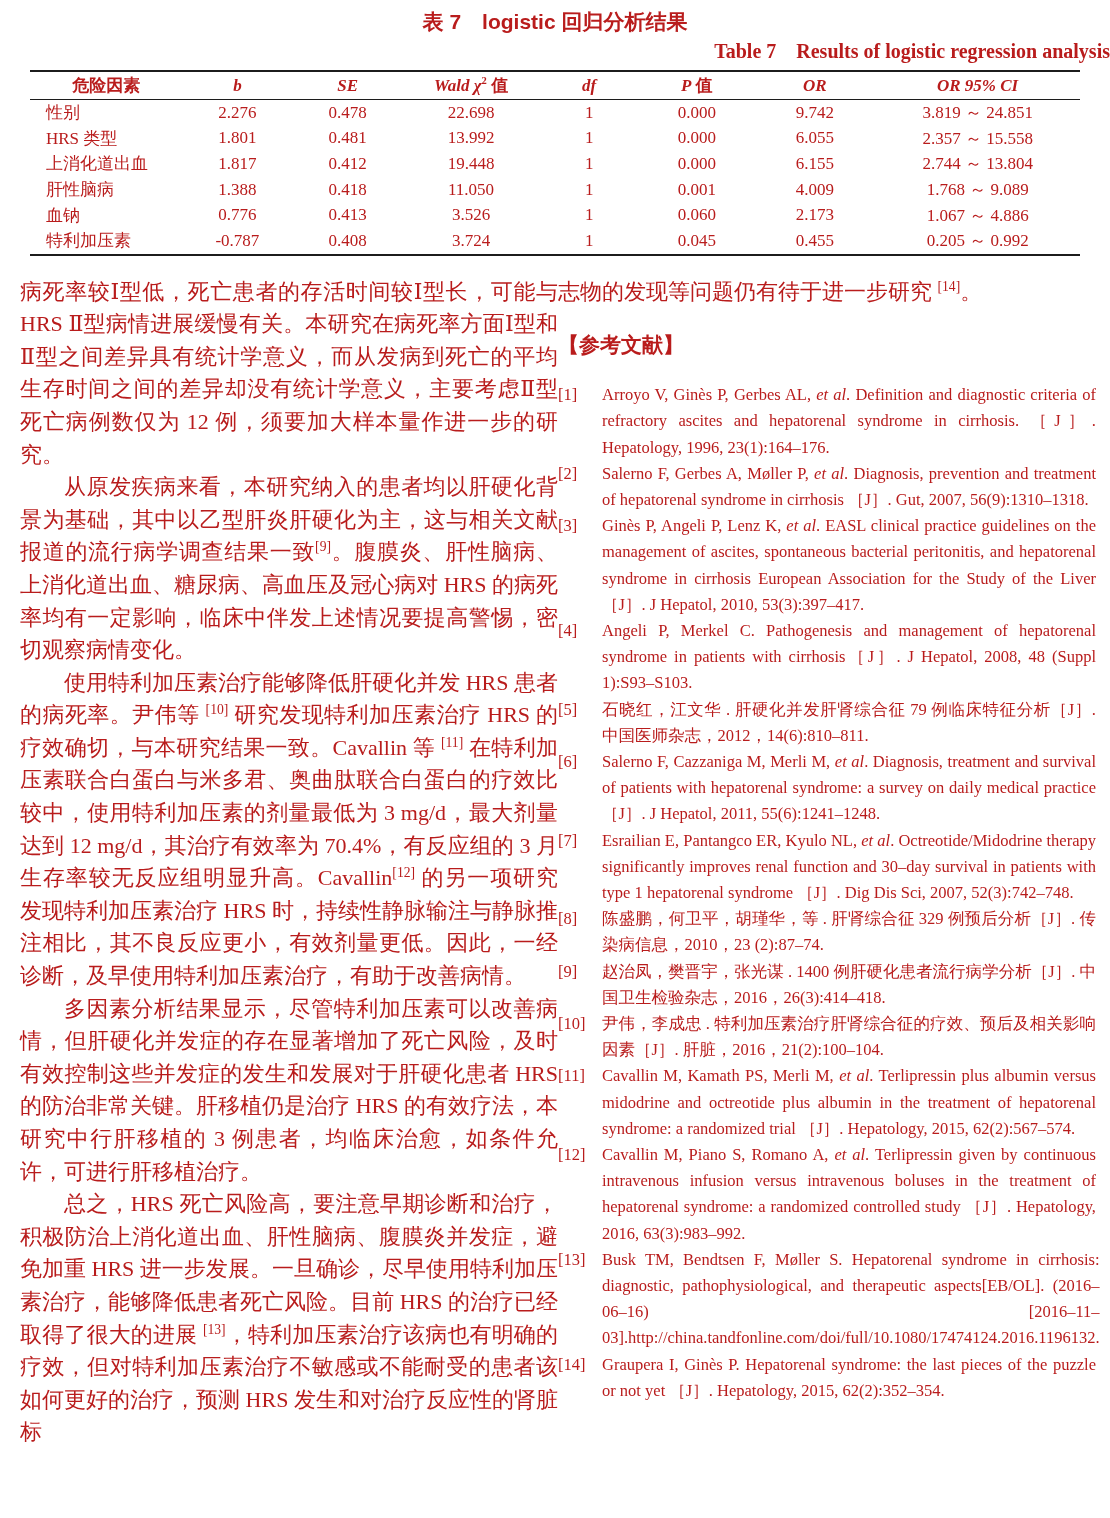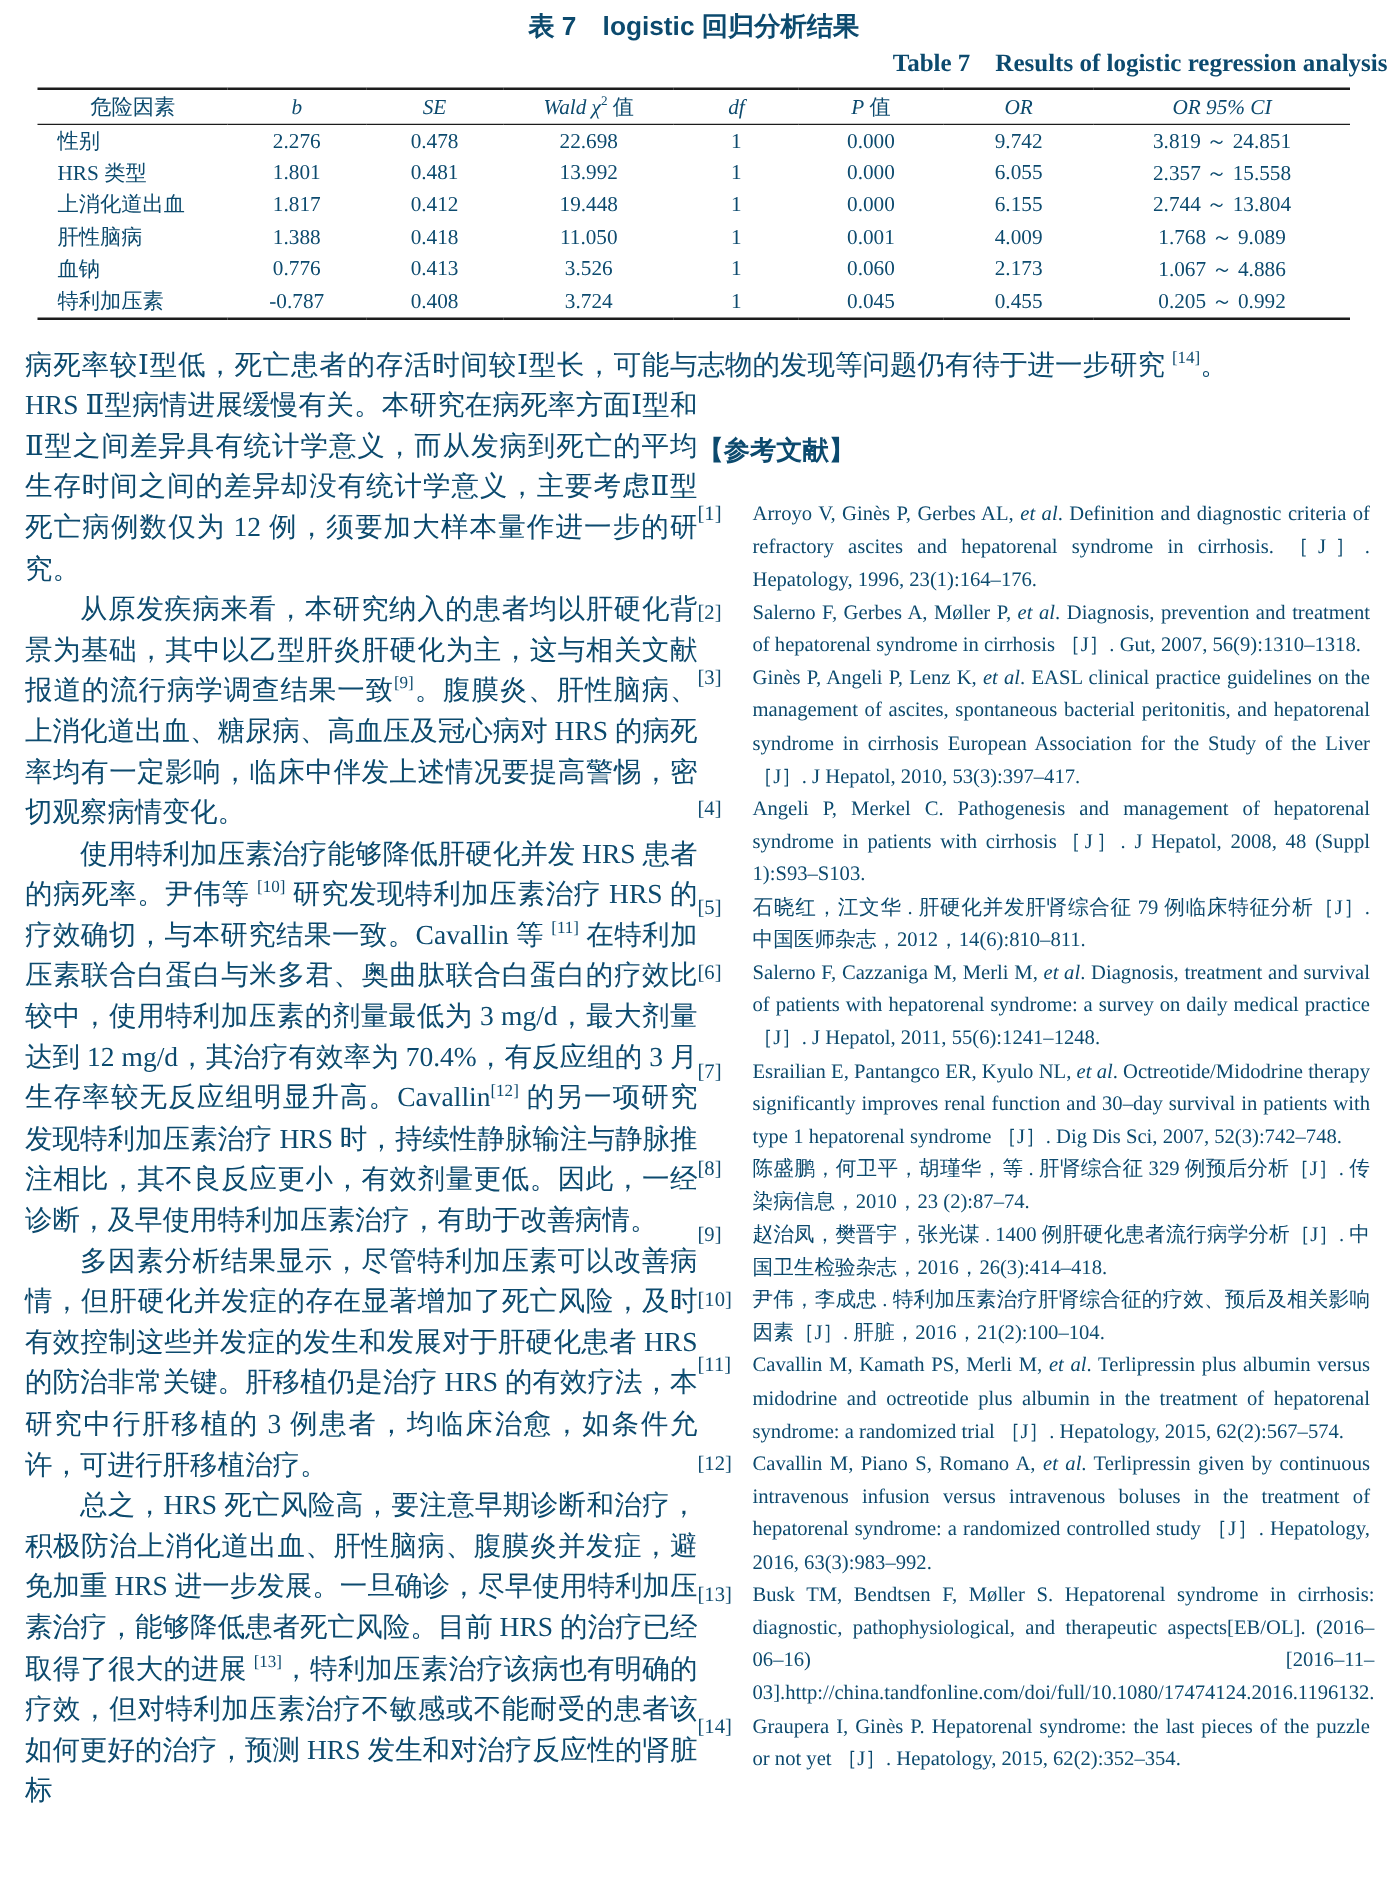--- a/index.html
+++ b/index.html
@@ -1,20 +1,20 @@
 <!DOCTYPE html>
 <html><head>
 <meta charset="utf-8">
 <style>
   html,body{margin:0;padding:0;background:#ffffff;}
   .page{
     position:relative;
     width:1110px;height:1518px;
     background:#fff;
-    color:#0c4a6e;
+    color:#b91c1c;
     font-family:"Liberation Serif","DejaVu Serif",serif;
     overflow:hidden;
     box-sizing:border-box;
   }
   .it{font-style:italic;}
   sup{font-size:0.62em;line-height:0;}
 
   
   .caption-zh{
     margin:8px 0 2px 0;
@@ -30,21 +30,21 @@
 
   
   .reg-table{
     width:1050px;margin:0 auto;
     border-collapse:collapse;
     border-top:2.5px solid #1c1c1c;
     border-bottom:2.5px solid #1c1c1c;
     font-size:17px;
   }
   .reg-table th{
-    font-weight:400;
+    font-weight:700;
     border-bottom:1.5px solid #1c1c1c;
     height:27px;padding:0 2px;
     text-align:center;white-space:nowrap;
   }
   .reg-table td{
     height:25.6px;padding:0 2px;
     text-align:center;white-space:nowrap;
   }
   .reg-table td.col0{text-align:left;padding-left:16px;}
   .col0{width:14.5%;}
@@ -72,21 +72,21 @@
     text-align:justify;text-justify:inter-ideograph;
   }
   .para.indent{text-indent:2em;}
 
   .right-intro{
     margin:0;
     font-size:22px;line-height:32.6px;
     text-align:justify;
   }
   .refs-heading{
-    margin:40px 0 24px 0;
+    margin:24px 0 24px 0;
     font-family:"Liberation Sans","DejaVu Sans",sans-serif;
     font-weight:700;font-size:21px;line-height:26px;
   }
   .ref{
     display:flex;
     font-size:16.5px;line-height:26.2px;
   }
   .ref-num{flex:0 0 44px;}
   .ref-text{flex:1;text-align:justify;}
 </style>

